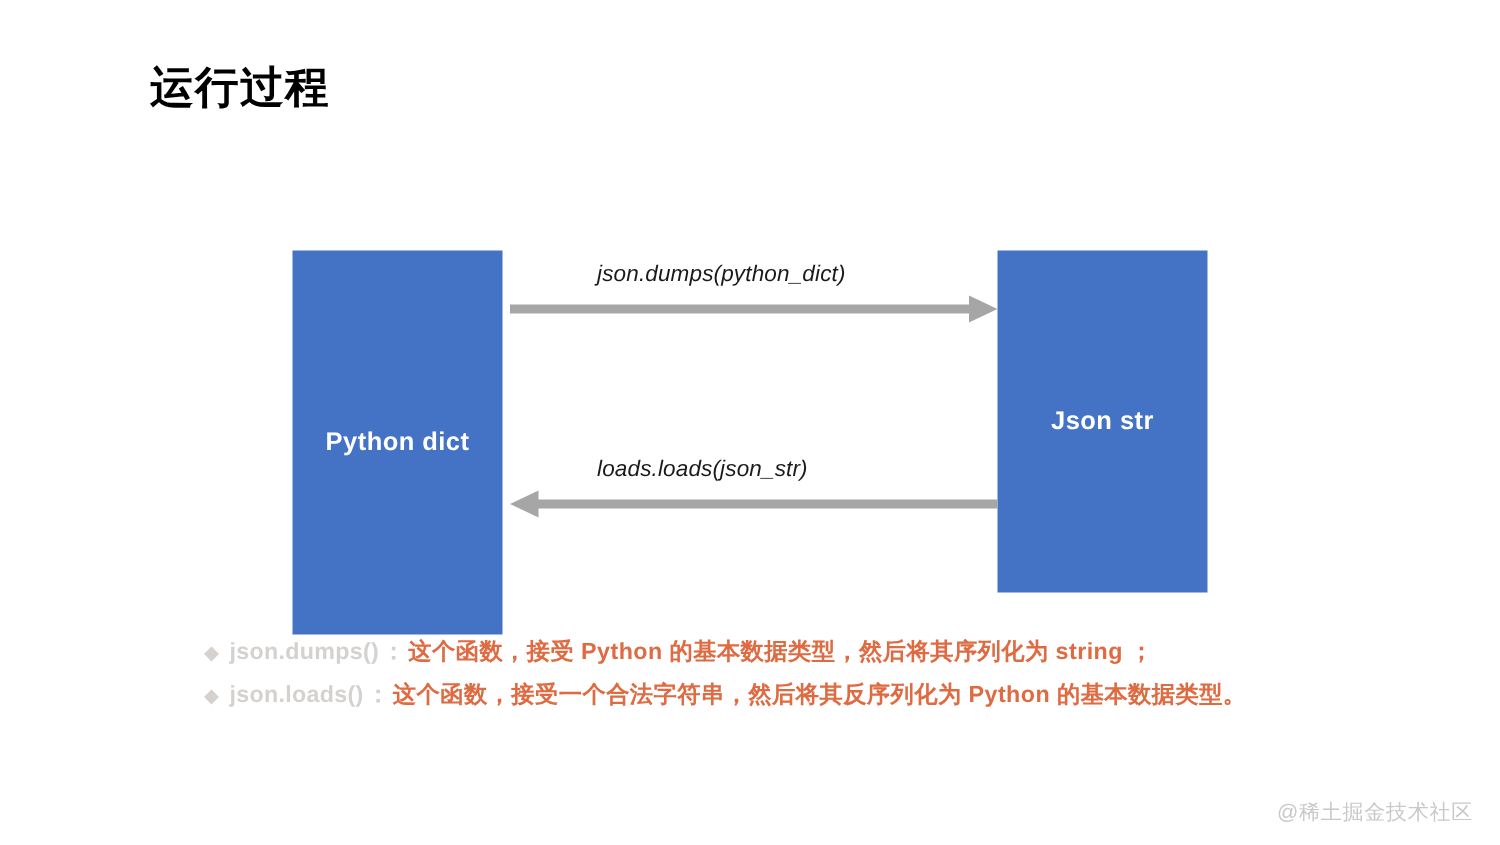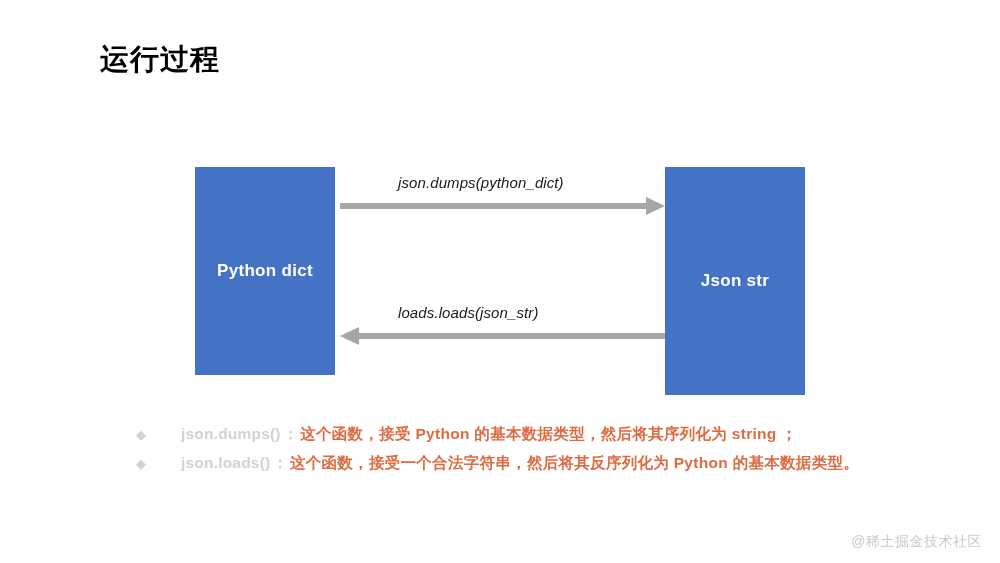--- a/index.html
+++ b/index.html
@@ -52,21 +52,21 @@
     font-size: 17px;
     font-weight: 700;
     letter-spacing: 0.3px;
     white-space: nowrap;
   }
 
   #box-python-dict {
     left: 195px;
     top: 167px;
     width: 140px;
-    height: 208px;
+    height: 256px;
   }
   #box-json-str {
     left: 665px;
     top: 167px;
     width: 140px;
     height: 228px;
   }
 
   
   .arrow {
@@ -159,21 +159,20 @@
     color: #D4D1CF;
     font-size: 13px;
     margin-right: 7px;
     line-height: 1;
   }
   .note-api {
     color: #D4D1CF;
     font-size: 15.5px;
     font-weight: 600;
     letter-spacing: 0.2px;
-    margin-left: 28px;
   }
   .note-colon {
     color: #D4D1CF;
     font-size: 15.5px;
     font-weight: 600;
     padding: 0 2px;
   }
   .note-desc {
     color: #DE6B42;
     font-size: 15.5px;

